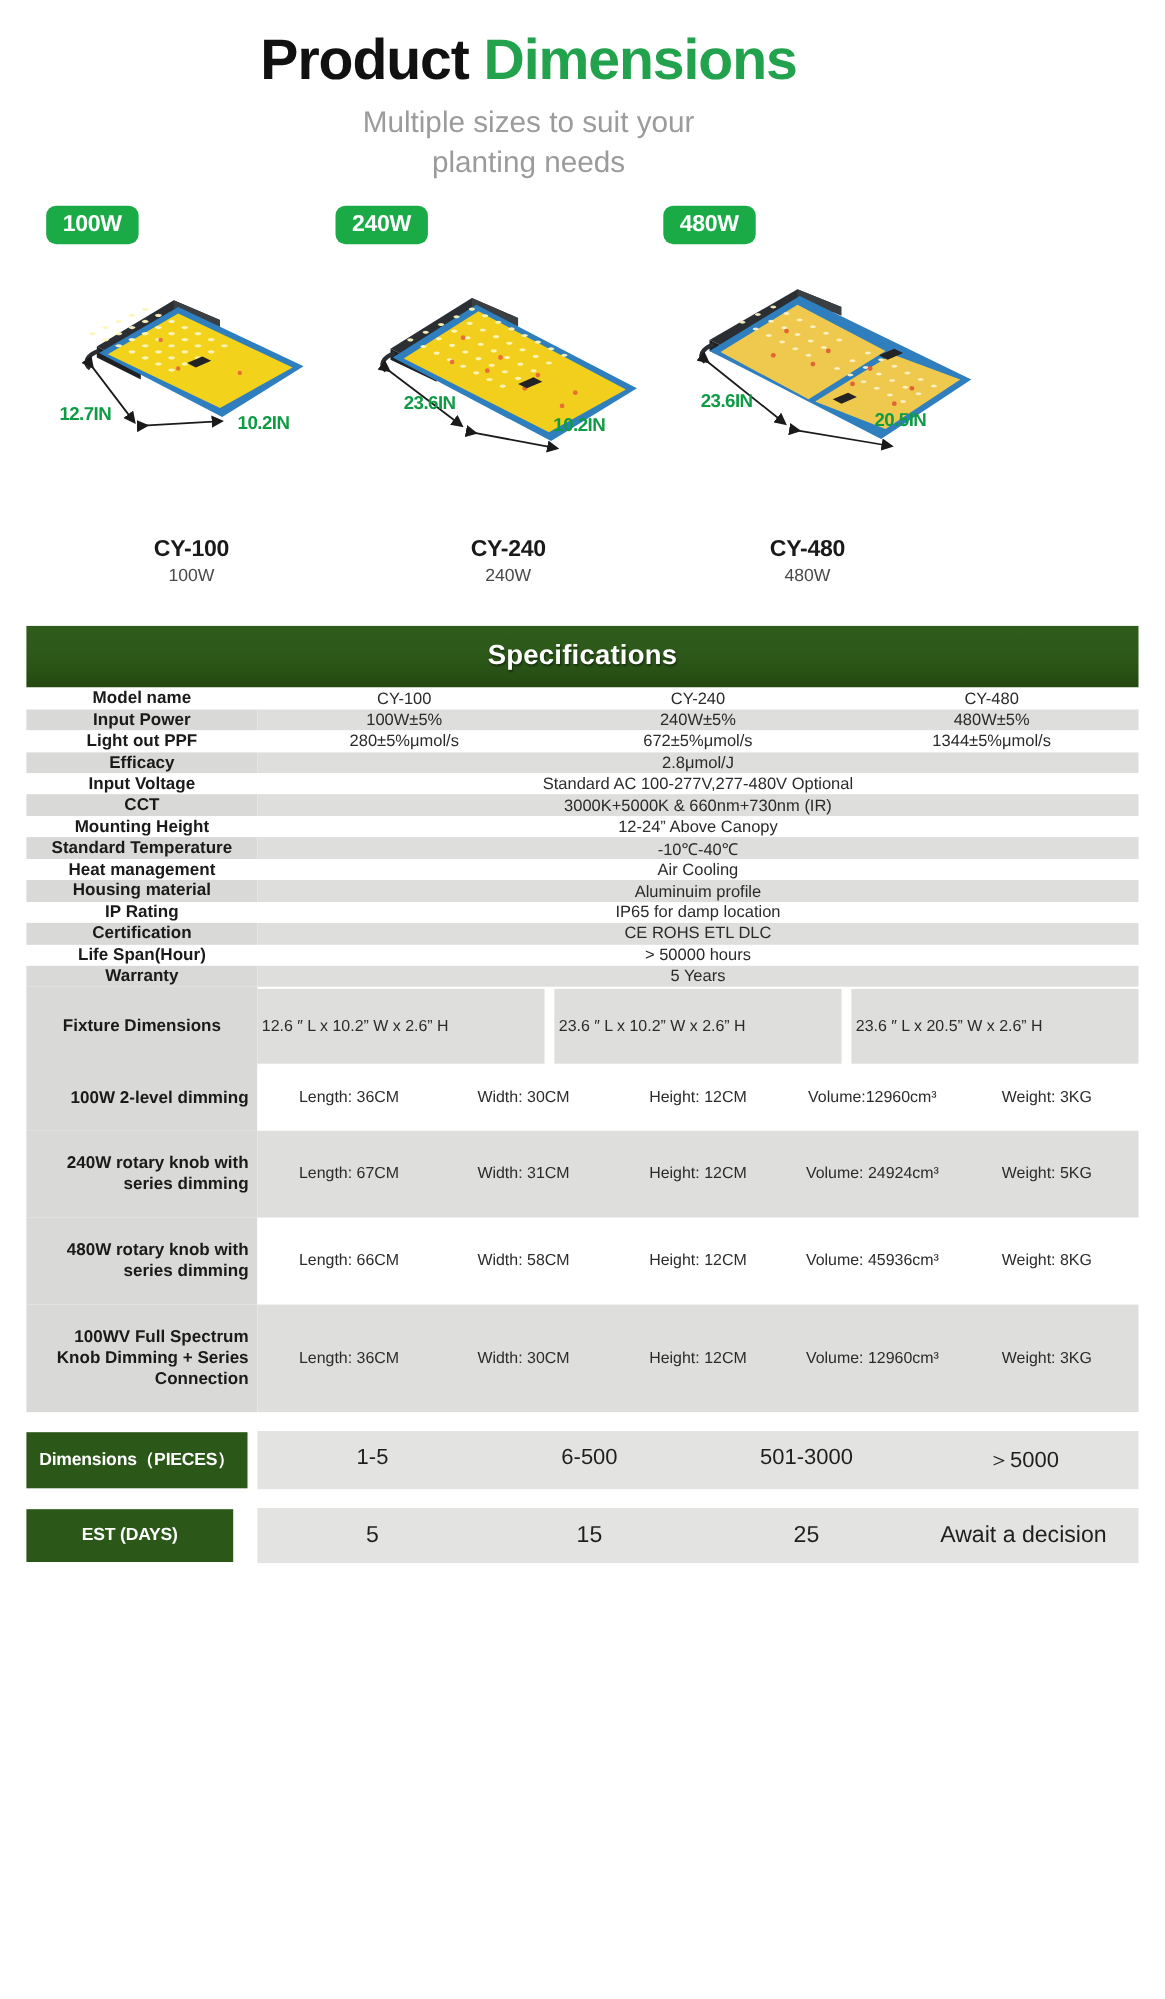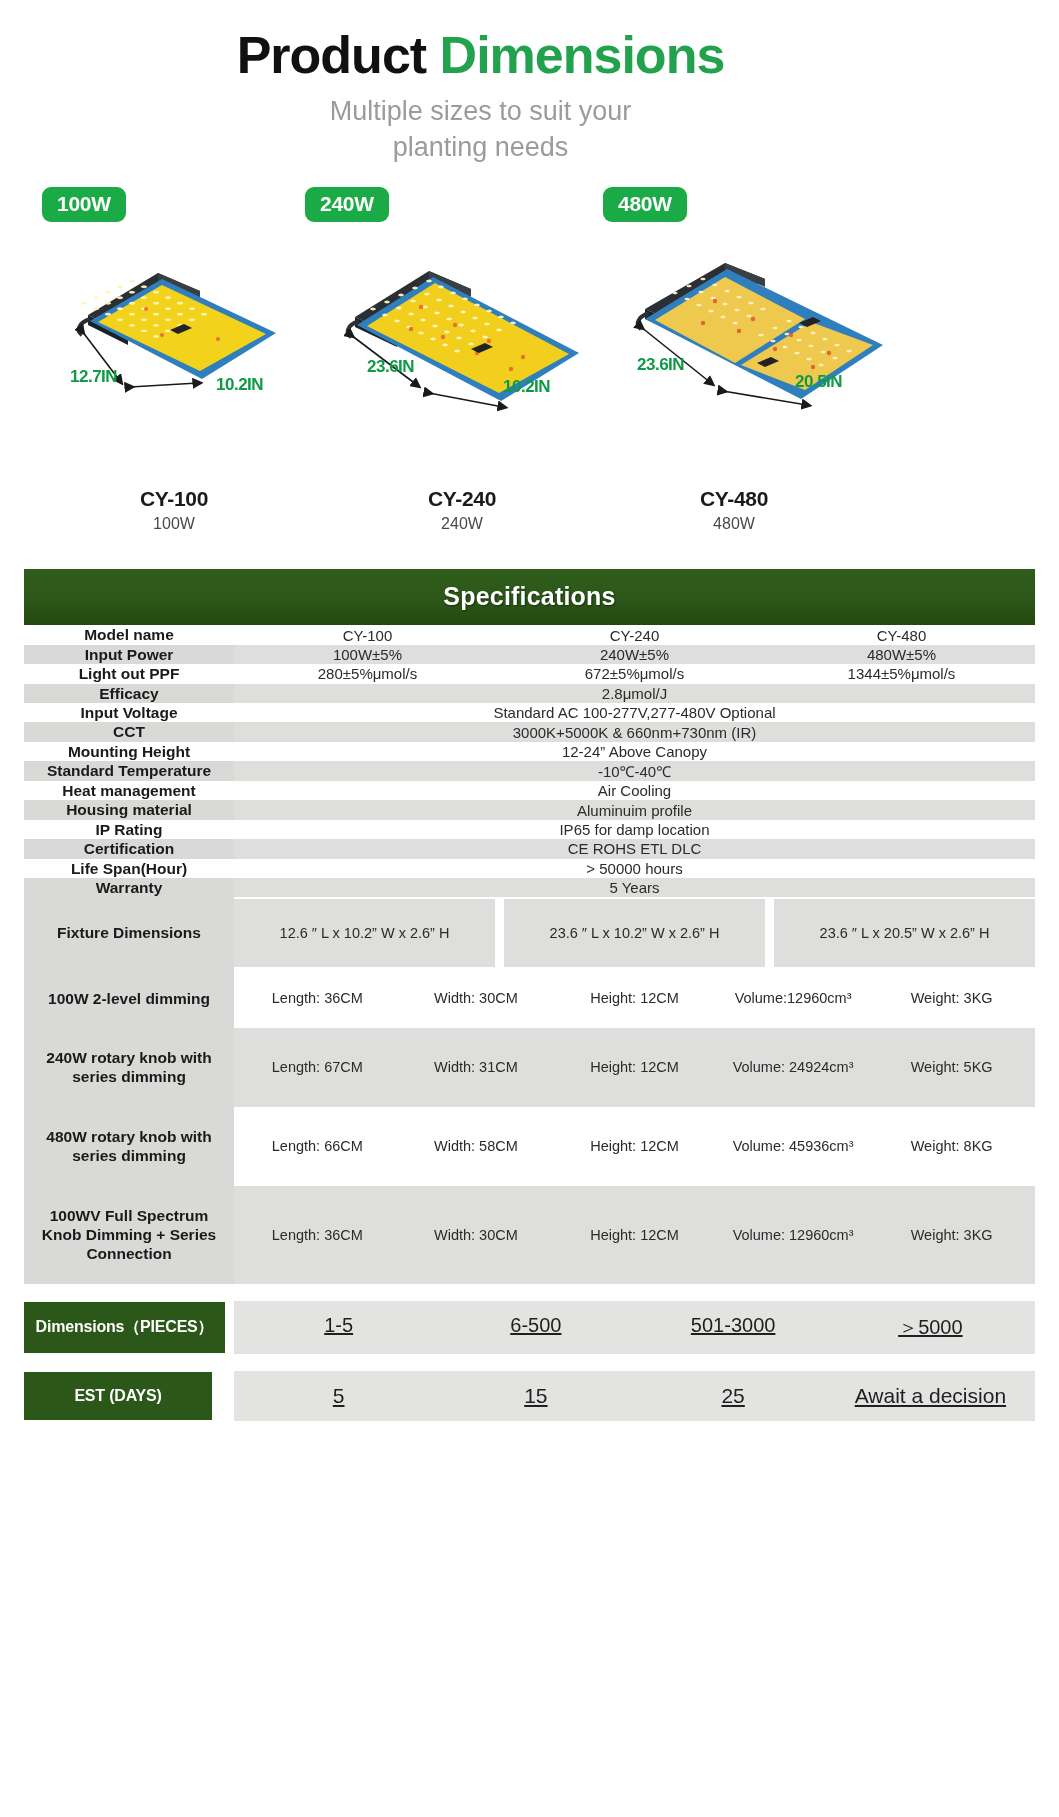--- a/index.html
+++ b/index.html
@@ -65,40 +65,40 @@
   tr.plain .lbl { background:#ffffff; }
   tr.plain .val { background:#ffffff; }
 
   .cols3 { display:flex; width:100%; }
   .cols3 > div { flex:1; text-align:center; }
 
   
   tr.fixrow .lbl { background:#d9d9d7; padding:26px 10px; }
   .fixcells { display:flex; gap:9px; padding:0; }
   .fixcells > div {
-    flex:1; background:#dededc; text-align:center;
+    flex:1; background:#dededc; 
     font-size:14.5px; color:#2b2b2b; padding:26px 4px;
   }
 
   
   .cols5 { display:flex; width:100%; }
   .cols5 > div { flex:1; text-align:center; font-size:14.5px; white-space:nowrap; }
 
-  tr.pack .lbl { padding:20px 8px; line-height:1.25; }
+  tr.pack .lbl { padding:20px 8px; line-height:1.25;text-align:right; }
   tr.pack .val { padding:20px 4px; }
 
   
   tr.foot td { padding-top:8px; }
   .footlbl {
     background:#2b5718; color:#ffffff; font-size:16px; font-weight:bold;
     text-align:center; padding:15px 6px; letter-spacing:-0.2px;
   }
   .footval { background:#e3e3e1; padding:13px 6px; }
   .footval .cols4 { display:flex; width:100%; }
-  .footval .cols4 > div { flex:1; text-align:center; font-size:20px; color:#1f1f1f;text-decoration:underline; }
+  .footval .cols4 > div { flex:1; text-align:center; font-size:20px; color:#1f1f1f; }
   .footval.days .cols4 > div { font-size:21px; }
   .spacerow td { height:9px; background:#fff; }
 </style>
 </head>
 <body>
 
 <div class="page">
 
   <div class="title">
     <span>Product </span><span class="accent">Dimensions</span>
@@ -177,21 +177,21 @@
         <g stroke="#1a1a1a" stroke-width="1.6" fill="none">
           <path d="M32,96 L70,146" marker-start="url(#a1)" marker-end="url(#a1)"></path>
           <path d="M80,152 L148,148" marker-start="url(#a1)" marker-end="url(#a1)"></path>
         </g>
         <defs>
           <marker id="a1" markerWidth="7" markerHeight="7" refX="3.5" refY="3.5" orient="auto">
             <path d="M0,0 L7,3.5 L0,7 z" fill="#1a1a1a"></path>
           </marker>
         </defs>
       </svg>
-      <div class="dimlabel" style="left:28px; top:180px;text-align:right;">12.7IN</div>
+      <div class="dimlabel" style="left:12px; top:180px;text-align:right;">12.7IN</div>
       <div class="dimlabel" style="left:174px; top:188px;">10.2IN</div>
     </div>
 
     <div class="prod" style="left:305px; top:0px; width:290px; height:300px;">
       <div class="badge">240W</div>
       <svg class="fixture" width="270" height="180" viewBox="0 0 270 180" style="left:20px; top:58px;">
         <polygon points="30,72 104,26 146,44 72,92" fill="#2b2f33"></polygon>
         <polygon points="30,72 72,92 72,102 30,82" fill="#1d2124"></polygon>
         <polygon points="104,26 146,44 146,52 104,34" fill="#3a3f44"></polygon>
         <polygon points="32,80 108,32 254,108 176,156" fill="#2f7fbf"></polygon>

